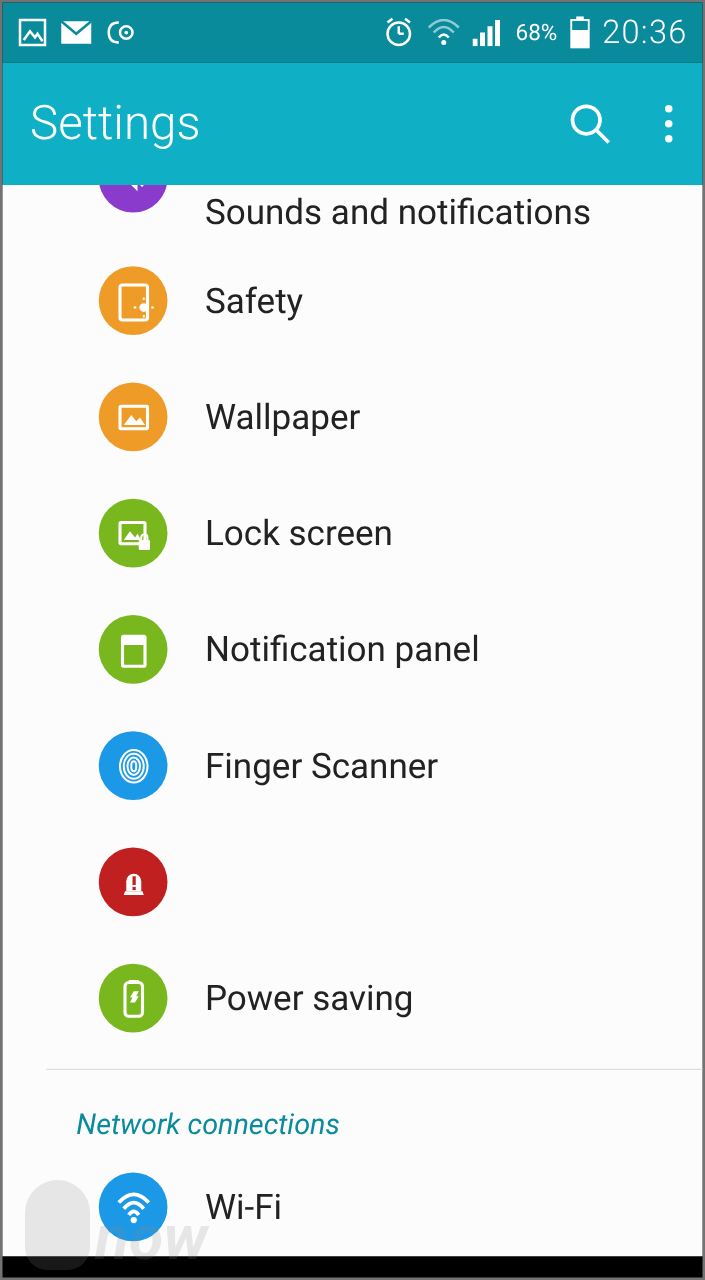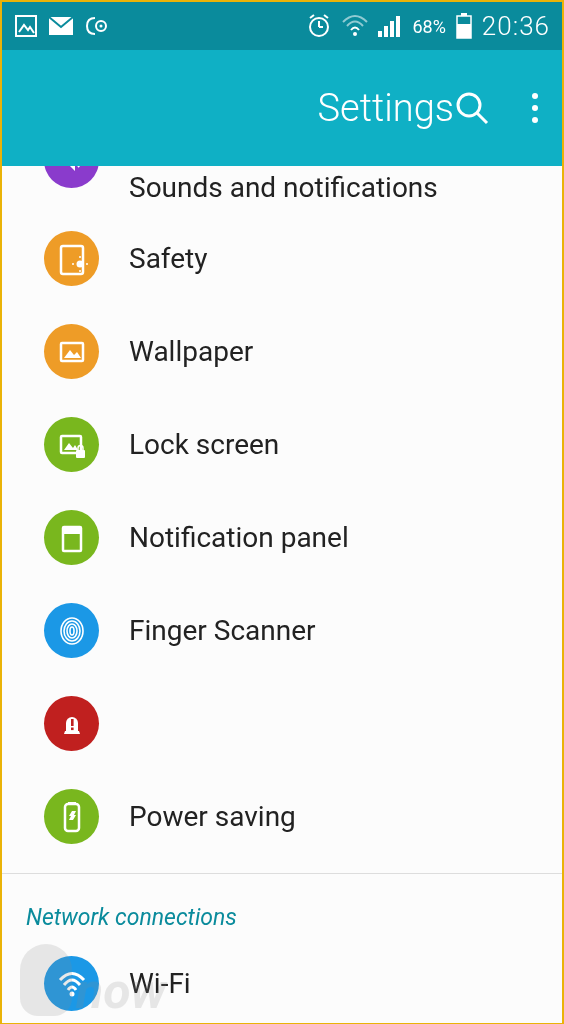--- a/index.html
+++ b/index.html
@@ -1,34 +1,34 @@
 <!DOCTYPE html>
 <html><head>
 <meta charset="utf-8">
 <style>
   * { box-sizing: border-box; margin: 0; padding: 0; }
   html, body { width: 564px; height: 1024px; font-family: -apple-system, "Segoe UI", Roboto, sans-serif; background: #fff; overflow: hidden; }
-  .frame { width: 564px; height: 1024px; border: 2px solid #eab308; position: relative; background: #000000; }
+  .frame { width: 564px; height: 1024px; border: 2px solid #737373; position: relative; background: #000000; }
 
   
   .statusbar { height: 48px; background: #0a8b9c; color: #fff; display: flex; align-items: center; justify-content: space-between; padding: 0 12px; font-size: 22px; }
   .sb-left, .sb-right { display: flex; align-items: center; gap: 10px; }
   .sb-right { gap: 10px; }
   .sb-time { font-weight: 300; font-size: 26px; letter-spacing: 1px; }
   .sb-batt-pct { font-size: 18px; }
   .sb-ico { display: inline-flex; }
 
   
-  .appbar { height: 116px; background: #0fb0c5; color: #fff; display: flex; align-items: center; padding: 0 22px; text-align: right; }
+  .appbar { height: 98px; background: #0fb0c5; color: #fff; display: flex; align-items: center; padding: 0 22px; }
   .appbar-title { flex: 1; font-size: 38px; font-weight: 300; }
   .appbar-actions { display: flex; align-items: center; gap: 40px; }
   .ico-wrap { display: inline-flex; align-items: center; justify-content: center; }
 
   
-  .list { background: #fcfcfc; }
+  .list { background: #fcfcfc; padding-left: 35px; }
   .row { display: flex; align-items: center; height: 93px; padding-left: 42px; }
   .row.cut { height: 46px; overflow: hidden; align-items: flex-end; }
   .row.cut .circ { margin-bottom: 24px; }
   .row.cut .row-label { margin-bottom: 8px; }
   .circ { width: 55px; height: 55px; border-radius: 50%; display: flex; align-items: center; justify-content: center; flex: 0 0 55px; }
   .row-label { margin-left: 30px; font-size: 28px; color: #222; font-weight: 400; }
   .c-purple { background: #8a3bcc; }
   .c-orange { background: #ee9c27; }
   .c-green  { background: #79b71e; }
   .c-blue   { background: #1b98e6; }

